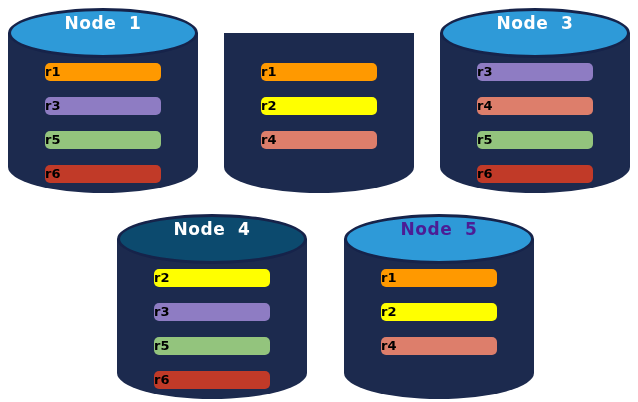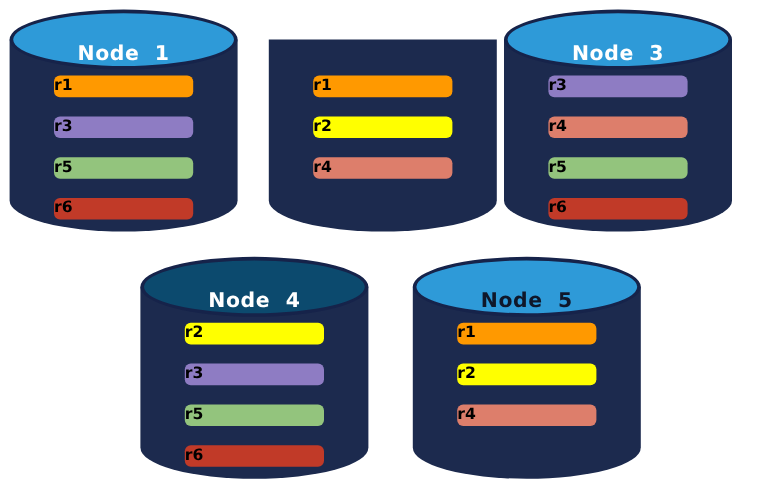--- a/index.html
+++ b/index.html
@@ -8,37 +8,37 @@
     background: #ffffff;
     font-family: "DejaVu Sans", "Liberation Sans", sans-serif;
     position: relative;
     overflow: hidden;
   }
   .canvas { position: absolute; inset: 0; }
 
   .node { position: absolute; width: 190px; height: 185px; }
   .node-1 { left: 8px;   top: 8px; }
   .node-2 { left: 224px; top: 8px; }
-  .node-3 { left: 420px; top: 8px; }
+  .node-3 { left: 440px; top: 8px; }
   .node-4 { left: 117px; top: 214px; }
   .node-5 { left: 344px; top: 214px; }
 
   .cyl-body {
     position: absolute; left: 0; top: 25px;
     width: 190px; height: 160px;
     background: #1C2A4E;
     border-radius: 0 0 50% 50% / 0 0 26px 26px;
   }
   .cyl-top {
     position: absolute; left: 0; top: 0;
     width: 184px; height: 44px;
     background: #2E9AD8;
     border: 3px solid #16234A;
     border-radius: 50%;
-    display: flex; align-items: flex-end; justify-content: center;
+    display: flex; align-items: flex-start; justify-content: center;
     z-index: 2;
   }
   .node-label {
     color: #ffffff;
     font-size: 17px;
     font-weight: bold;
     white-space: pre;
     letter-spacing: 0.5px;
     padding-top: 2px;
   }
@@ -108,21 +108,21 @@
       <div class="bar" style="background: rgb(255, 255, 0); color: rgb(0, 0, 0);">r2</div>
       <div class="bar" style="background: rgb(142, 124, 195); color: rgb(0, 0, 0);">r3</div>
       <div class="bar" style="background: rgb(147, 196, 125); color: rgb(0, 0, 0);">r5</div>
       <div class="bar" style="background: rgb(193, 58, 40); color: rgb(0, 0, 0);">r6</div>
     </div>
   </div>
 
   <div class="node node-5">
     <div class="cyl-body" style="background: rgb(28, 42, 78);"></div>
     <div class="cyl-top" style="background: rgb(46, 154, 216); border-color: rgb(22, 35, 74);">
-      <span class="node-label" style="color: #0f172a;">Node  5</span>
+      <span class="node-label" style="color: #4c1d95;">Node  5</span>
     </div>
     <div class="bars">
       <div class="bar" style="background: rgb(255, 153, 0); color: rgb(0, 0, 0);">r1</div>
       <div class="bar" style="background: rgb(255, 255, 0); color: rgb(0, 0, 0);">r2</div>
       <div class="bar" style="background: rgb(221, 126, 107); color: rgb(0, 0, 0);">r4</div>
     </div>
   </div>
 
 </div>
 

